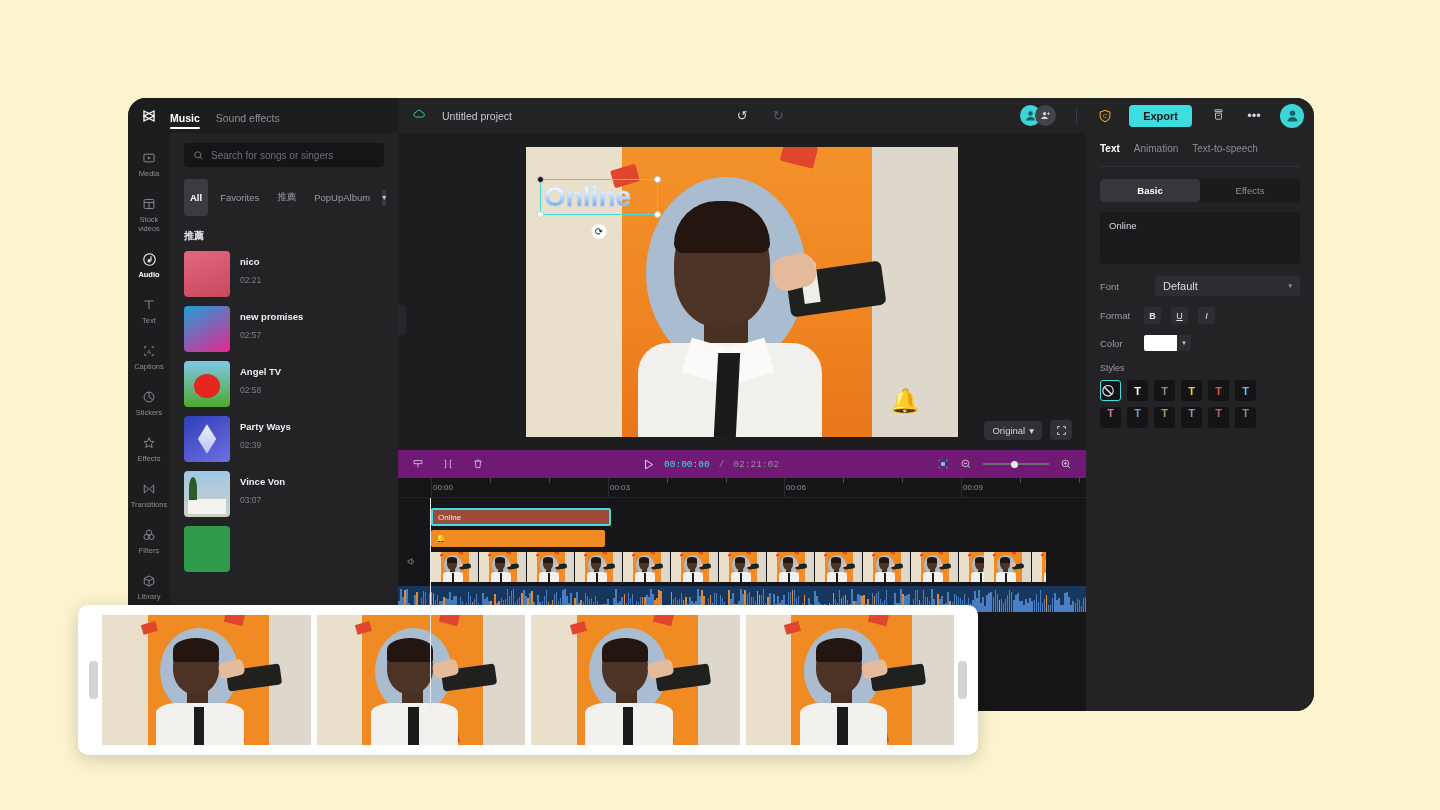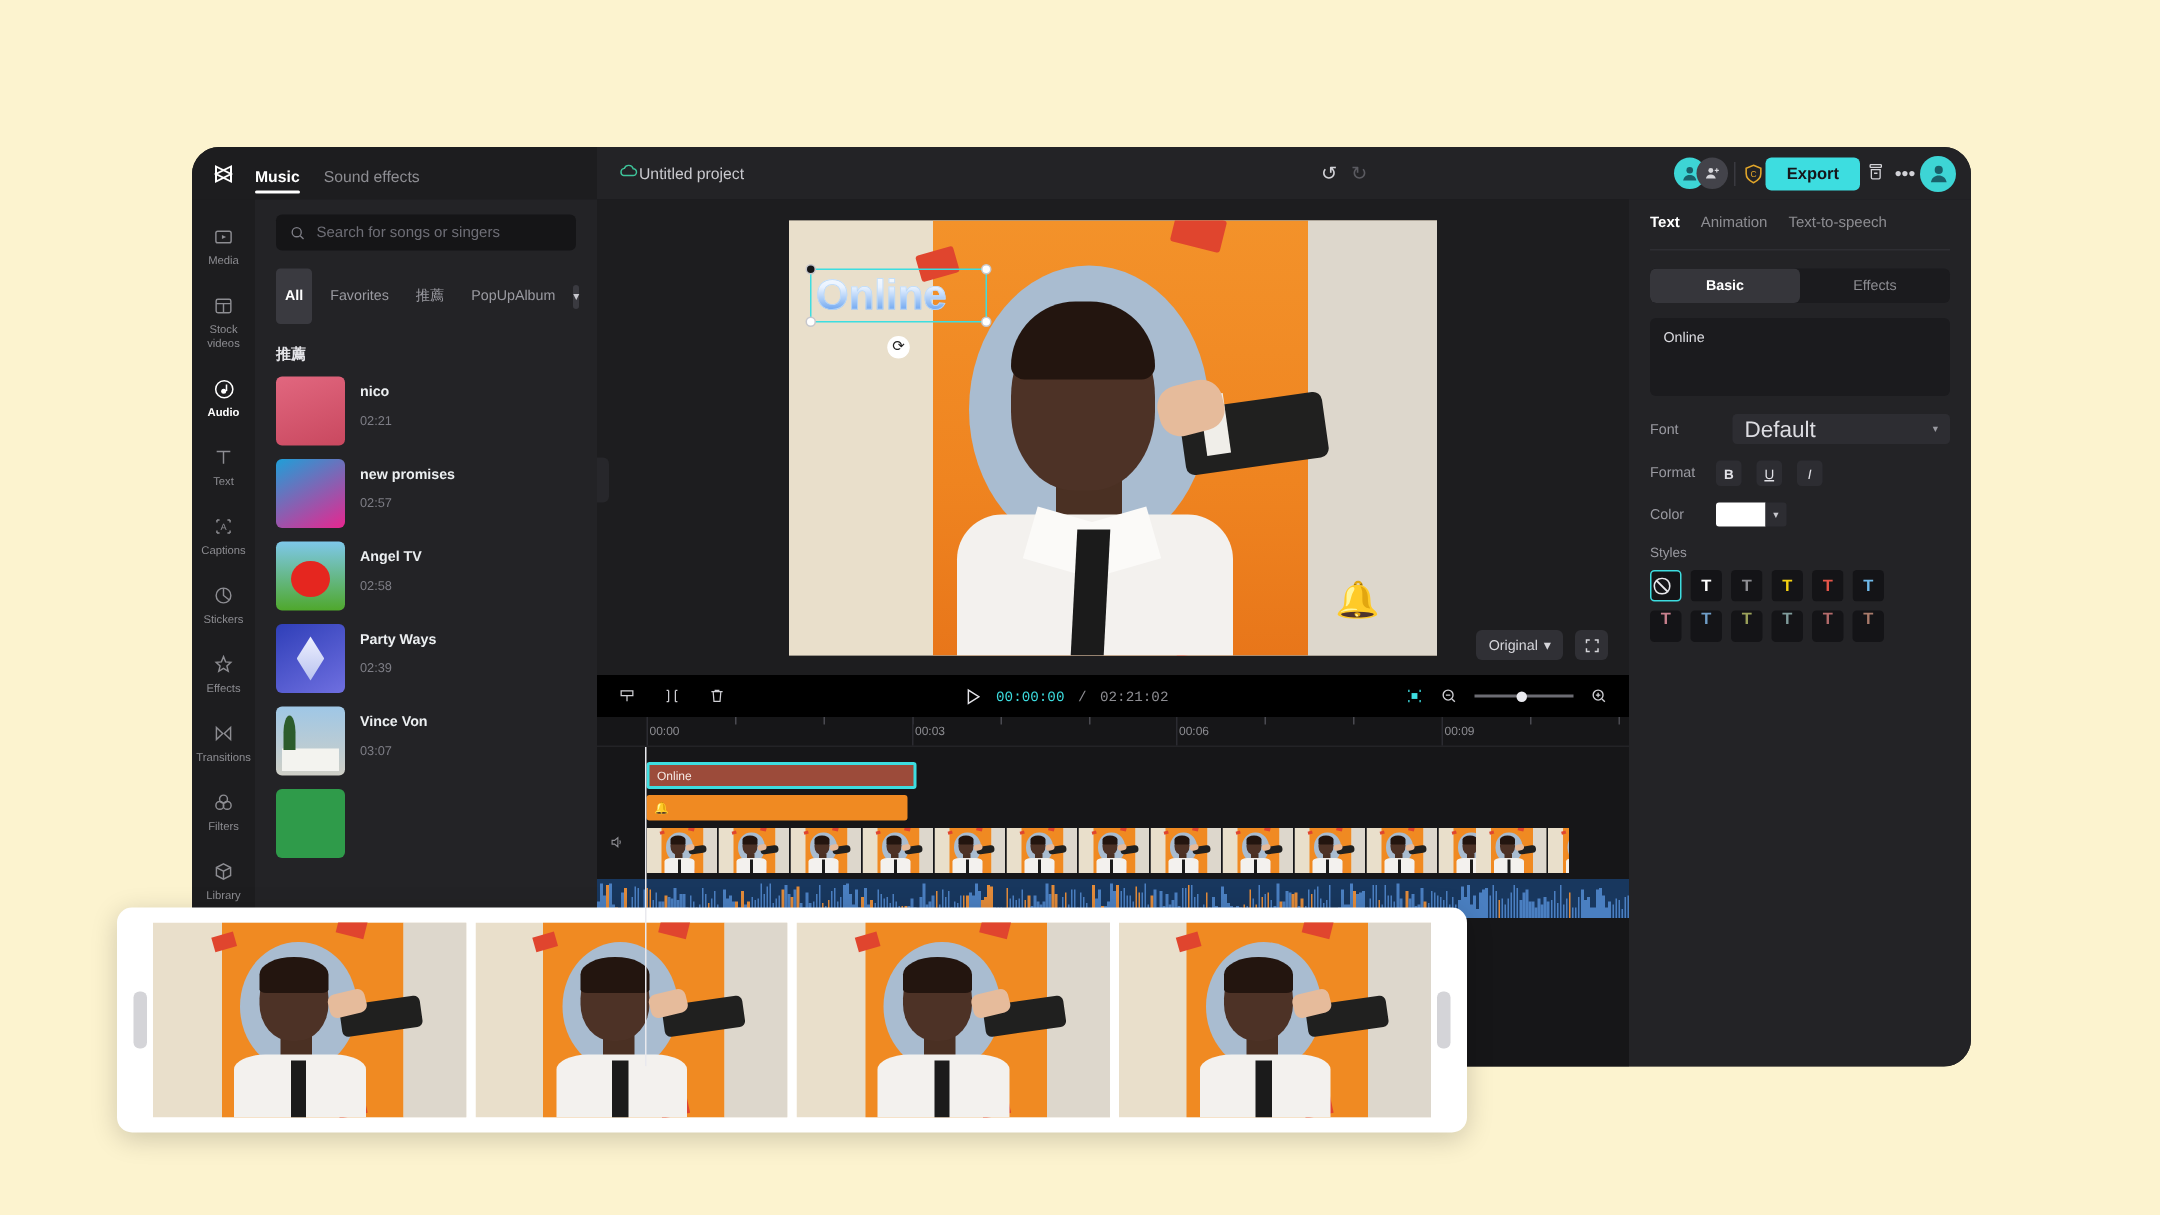--- a/index.html
+++ b/index.html
@@ -26,21 +26,21 @@
   .tb-left { width: 270px; background: #1d1d1f; display: flex; align-items: flex-end; }
   .logo-box { width: 42px; display:flex; align-items:center; justify-content:center; height:35px;}
   .tabs-mini { display:flex; align-items:flex-end; gap:16px; padding-bottom:4px; }
   .tab-mini { font-size:10.5px; color:#8d8d92; position:relative; padding-bottom:5px; cursor:pointer;}
   .tab-mini.active { color:#fff; font-weight:700; }
   .tab-mini.active::after {
     content:''; position:absolute; left:0; right:0; bottom:0; height:2px; background:#fff; border-radius:2px;
   }
   .tb-right {
     flex:1; background:#232326; display:flex; align-items:center;
-    padding: 0 10px 0 14px; gap:0;
+    padding: 0 10px 0 14px; gap:16px;
   }
   .cloud-ico { color:#3ec49a; font-size:14px; }
   .proj-name { color:#c9c9ce; font-size:10.5px; }
   .tb-spacer { flex:1; }
   .ico-btn { color:#d2d2d7; font-size:13px; cursor:pointer; width:20px; text-align:center; }
   .ico-btn.dim { color:#5a5a60; }
   .avatar-grp { display:flex; align-items:center; }
   .av { width:21px; height:21px; border-radius:50%; background:#3dd5d5; display:flex; align-items:center; justify-content:center;}
   .av svg { display:block; }
   .av2 { width:21px; height:21px; border-radius:50%; background:#43434a; margin-left:-6px; display:flex; align-items:center; justify-content:center; color:#d6d6db; font-size:9px;}
@@ -133,21 +133,21 @@
     font-size:10px; color:#222; cursor:pointer;}
 
   .prev-ctrls { position:absolute; right:14px; bottom:10px; display:flex; gap:8px; align-items:center;}
   .ratio-btn { background:#303035; color:#d6d6db; font-size:9.5px; padding:4px 8px; border-radius:4px; display:flex; gap:4px; align-items:center; cursor:pointer;}
   .fs-btn { background:#303035; color:#d6d6db; width:22px; height:20px; border-radius:4px; display:flex; align-items:center; justify-content:center; cursor:pointer;}
 
   .collapse-handle { position:absolute; left:0; top:172px; width:8px; height:30px; background:#27272b; border-radius:0 4px 4px 0; cursor:pointer;}
 
   
   .tl { flex:1; background:#161618; display:flex; flex-direction:column; min-height:0;}
-  .tl-toolbar { height:28px; display:flex; align-items:center; padding:0 14px; gap:18px; background:#000000;}
+  .tl-toolbar { height:28px; display:flex; align-items:center; padding:0 14px; gap:18px; background:#701a75;}
   .tl-ico { color:#cfcfd4; font-size:12px; cursor:pointer; display:flex; align-items:center;}
   .tl-center { flex:1; display:flex; align-items:center; justify-content:center; gap:9px;}
   .tl-time-cur { color:#3ddde0; font-size:9.5px; font-family:"Liberation Mono", monospace;}
   .tl-time-tot { color:#8d8d92; font-size:9.5px; font-family:"Liberation Mono", monospace;}
   .tl-right { display:flex; align-items:center; gap:11px;}
   .zoom-slider { width:66px; height:10px; position:relative; display:flex; align-items:center; cursor:pointer;}
   .zoom-track { width:100%; height:1.5px; background:#6c6c73;}
   .zoom-knob { position:absolute; left:28px; width:7px; height:7px; border-radius:50%; background:#e9e9ee;}
 
   .ruler { height:20px; background:#161618; position:relative; border-bottom:1px solid #232326; overflow:hidden;}
@@ -1196,21 +1196,21 @@
           <div style="flex:1;text-align:center;font-size:9.5px;color:#8d8d92;padding:6px 0;">Effects</div>
         </div>
 
         <div style="margin-top:10px;height:52px;background:#1b1b1e;border-radius:4px;padding:8px 9px;">
           <div style="font-size:9.5px;color:#dcdce1;">Online</div>
         </div>
 
         <div style="display:flex;align-items:center;margin-top:12px;gap:21px;">
           <div style="font-size:9.5px;color:#9a9aa1;width:34px;">Font</div>
           <div style="flex:1;height:20px;background:#2d2d32;border-radius:3px;display:flex;align-items:center;justify-content:space-between;padding:0 8px;">
-            <span style="font-size:15px;color:#dcdce1;">Default</span>
+            <span style="font-size:11px;color:#dcdce1;">Default</span>
             <span style="font-size:7px;color:#9a9aa1;">▾</span>
           </div>
         </div>
 
         <div style="display:flex;align-items:center;margin-top:11px;gap:10px;">
           <div style="font-size:9.5px;color:#9a9aa1;width:34px;">Format</div>
           <div style="width:17px;height:17px;background:#2d2d32;border-radius:3px;display:flex;align-items:center;justify-content:center;font-size:9px;color:#e2e2e7;font-weight:700;">B</div>
           <div style="width:17px;height:17px;background:#2d2d32;border-radius:3px;display:flex;align-items:center;justify-content:center;font-size:9px;color:#e2e2e7;text-decoration:underline;">U</div>
           <div style="width:17px;height:17px;background:#2d2d32;border-radius:3px;display:flex;align-items:center;justify-content:center;font-size:9px;color:#e2e2e7;font-style:italic;">I</div>
         </div>

